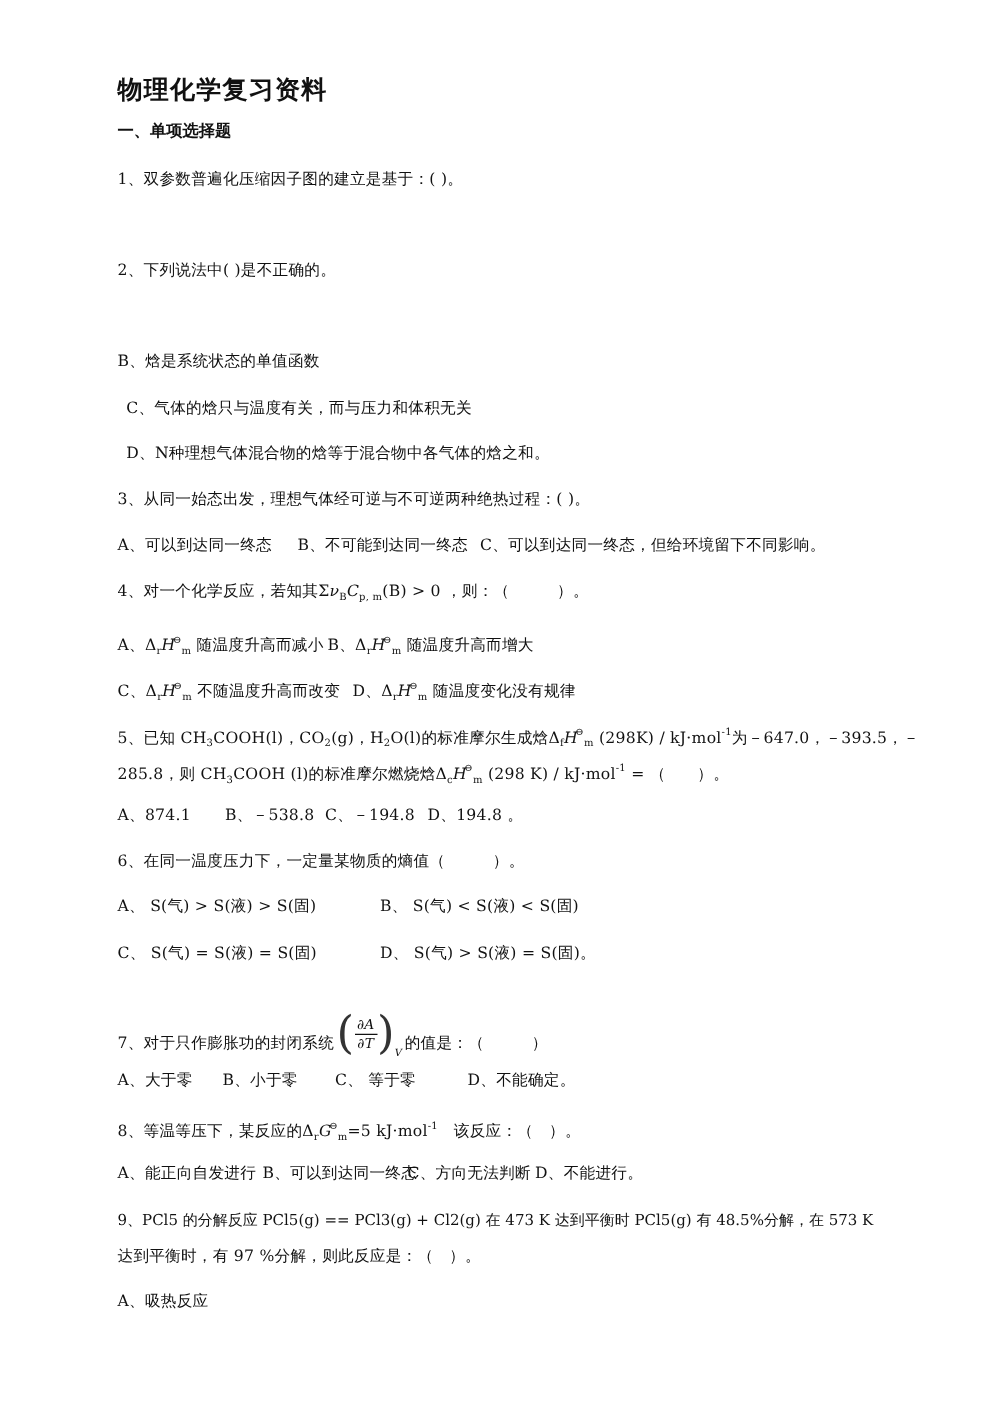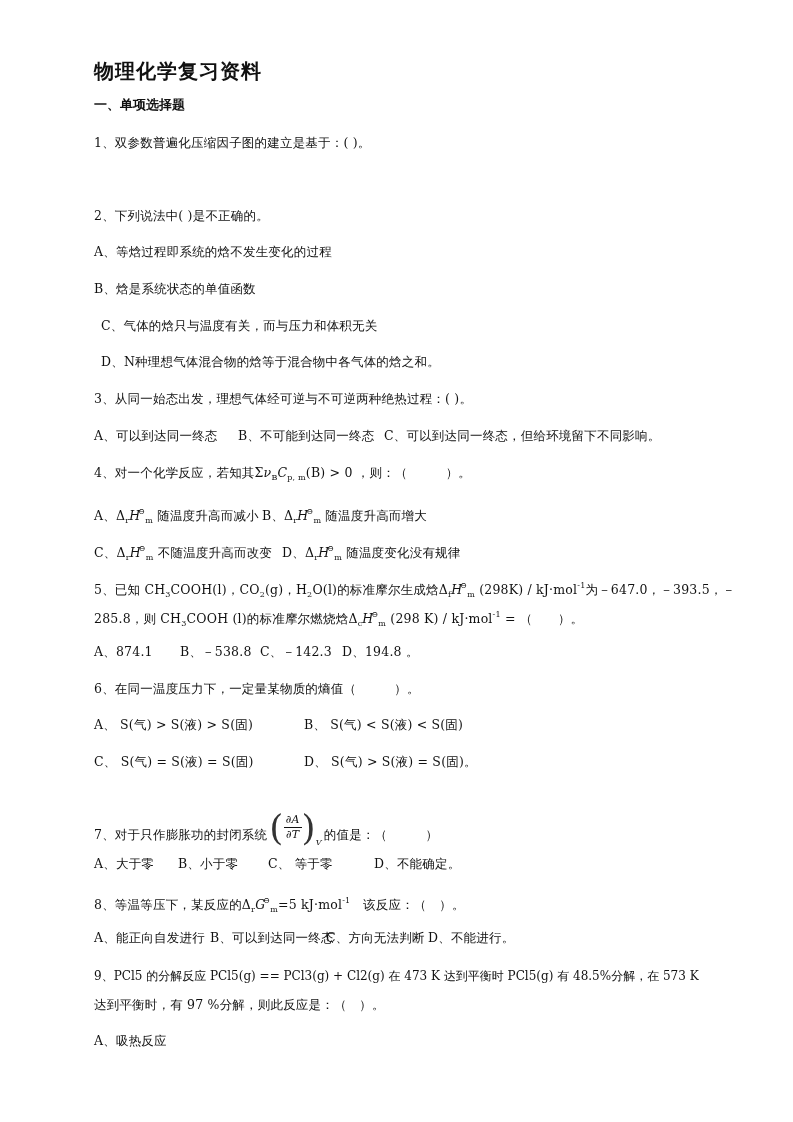--- a/index.html
+++ b/index.html
@@ -25,21 +25,20 @@
 <body>
 
 <div class="page">
 
   <div class="title">物理化学复习资料</div>
   <div class="section">一、单项选择题</div>
 
   <div class="line" style="top:135px">1、双参数普遍化压缩因子图的建立是基于：( )。</div>
 
   <div class="line" style="top:208px">2、下列说法中( )是不正确的。</div>
-  <div class="line" style="top:244px">A、等焓过程即系统的焓不发生变化的过程</div>
   <div class="line" style="top:281px">B、焓是系统状态的单值函数</div>
   <div class="line" style="top:318px; left:101px">C、气体的焓只与温度有关，而与压力和体积无关</div>
   <div class="line" style="top:354px; left:101px">D、N种理想气体混合物的焓等于混合物中各气体的焓之和。</div>
 
   <div class="line" style="top:391px">3、从同一始态出发，理想气体经可逆与不可逆两种绝热过程：( )。</div>
   <div class="line" style="top:428px">
     <span class="opt" style="width:144px">A、可以到达同一终态</span><span class="opt" style="width:146px">B、不可能到达同一终态</span><span class="opt">C、可以到达同一终态，但给环境留下不同影响。</span>
   </div>
 
   <div class="line" style="top:465px">
@@ -66,21 +65,21 @@
 
   <div class="line" style="top:578px">
     <span>5、已知 CH</span><span class="sub">3</span><span>COOH(l)，CO</span><span class="sub">2</span><span>(g)，H</span><span class="sub">2</span><span>O(l)的标准摩尔生成焓Δ</span><span class="sub">f</span><span class="sym">H</span><span class="std">⊖</span><span class="sub">m</span>
     <span>(298K) / kJ·mol</span><span class="sup">-1</span><span>为－647.0，－393.5，－</span>
   </div>
   <div class="line" style="top:607px">
     <span>285.8，则 CH</span><span class="sub">3</span><span>COOH (l)的标准摩尔燃烧焓Δ</span><span class="sub">c</span><span class="sym">H</span><span class="std">⊖</span><span class="sub">m</span>
     <span>(298 K) / kJ·mol</span><span class="sup">-1</span><span> = （　　）。</span>
   </div>
   <div class="line" style="top:644px">
-    <span class="opt" style="width:86px">A、874.1</span><span class="opt" style="width:80px">B、－538.8</span><span class="opt" style="width:82px">C、－142.3</span><span class="opt">D、194.8 。</span>
+    <span class="opt" style="width:86px">A、874.1</span><span class="opt" style="width:80px">B、－538.8</span><span class="opt" style="width:82px">C、－194.8</span><span class="opt">D、194.8 。</span>
   </div>
 
   <div class="line" style="top:681px">6、在同一温度压力下，一定量某物质的熵值（　　　）。</div>
   <div class="line" style="top:717px">
     <span class="opt" style="width:210px">A、 S(气) &gt; S(液) &gt; S(固)</span><span class="opt">B、 S(气) &lt; S(液) &lt; S(固)</span>
   </div>
   <div class="line" style="top:754px">
     <span class="opt" style="width:210px">C、 S(气) = S(液) = S(固)</span><span class="opt">D、 S(气) &gt; S(液) = S(固)。</span>
   </div>
 

